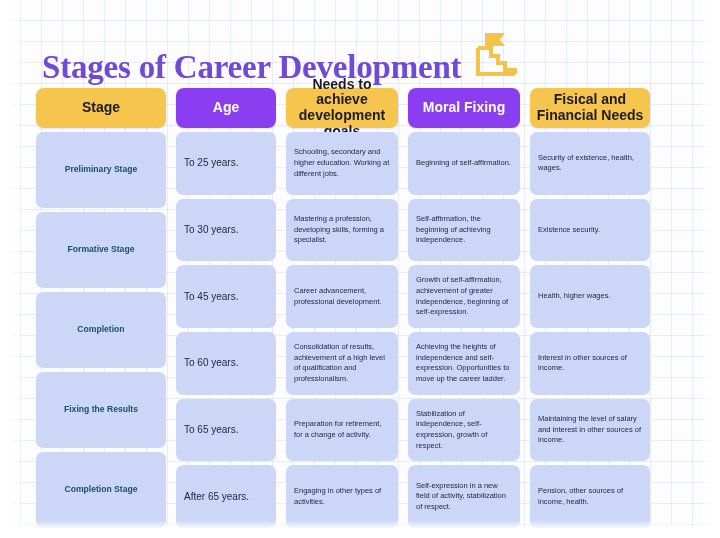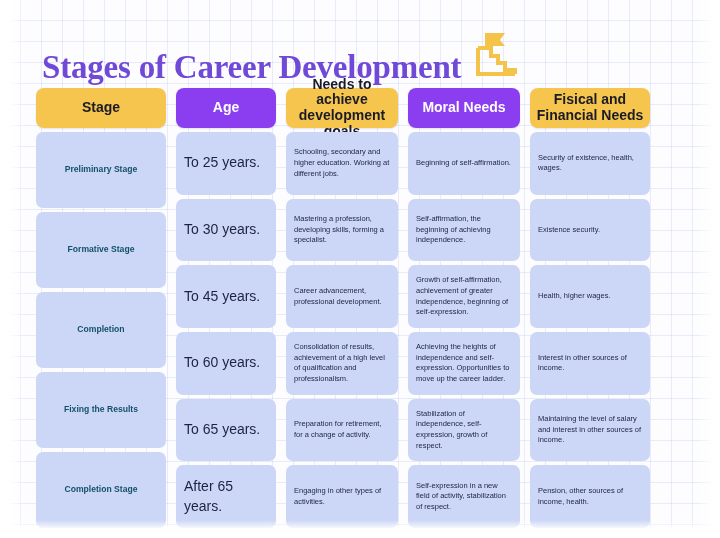--- a/index.html
+++ b/index.html
@@ -139,21 +139,21 @@
   
   .col-stage .cell { justify-content: center; }
   .col-stage .cell-text {
     text-align: center;
     font-weight: bold;
     font-size: 8.6px;
     color: #14506b;
     line-height: 1.38;
   }
   .col-age .cell-text {
-    font-size: 14px;
+    font-size: 10px;
     color: #1c2340;
   }
   .col-goals .cell-text,
   .col-moral .cell-text,
   .col-fisical .cell-text {
     font-size: 7.5px;
   }
 </style>
 </head>
 <body>
@@ -239,21 +239,21 @@
         <div class="cell">
             <span class="cell-text">Preparation for retirement, for a change of activity.</span>
           </div>
         <div class="cell">
             <span class="cell-text">Engaging in other types of activities.</span>
           </div>
       </div>
     </div>
 
     <div class="column col-moral">
-      <div class="col-header hdr-purple">Moral Needs</div>
+      <div class="col-header hdr-purple">Moral Fixing</div>
       <div class="cells">
         <div class="cell">
             <span class="cell-text">Beginning of self-affirmation.</span>
           </div>
         <div class="cell">
             <span class="cell-text">Self-affirmation, the beginning of achieving independence.</span>
           </div>
         <div class="cell">
             <span class="cell-text">Growth of self-affirmation, achievement of greater independence, beginning of self-expression.</span>
           </div>

